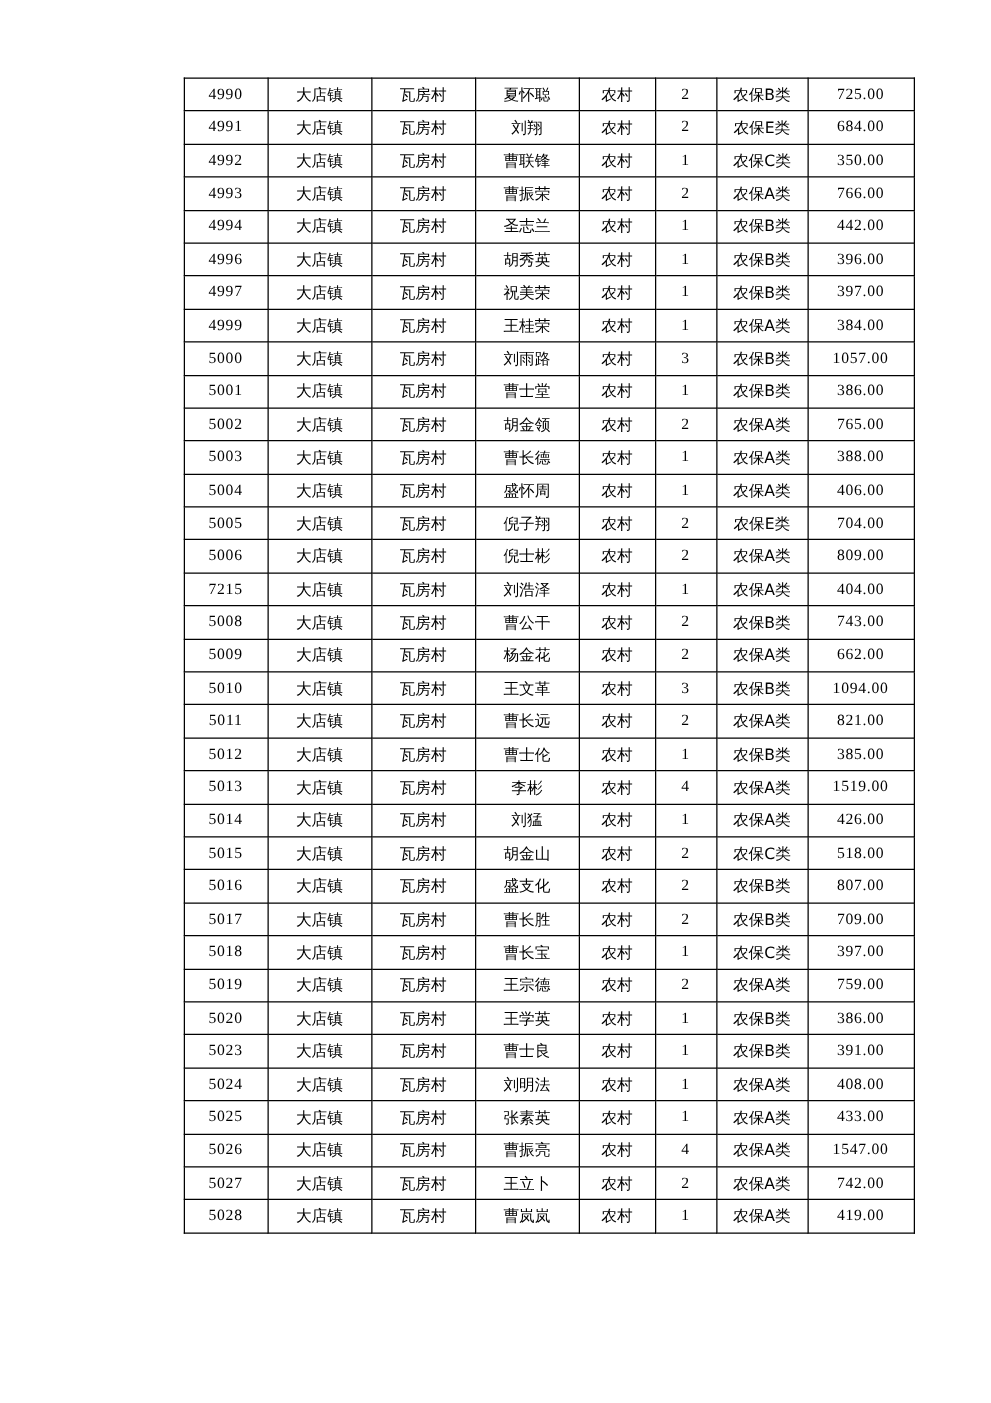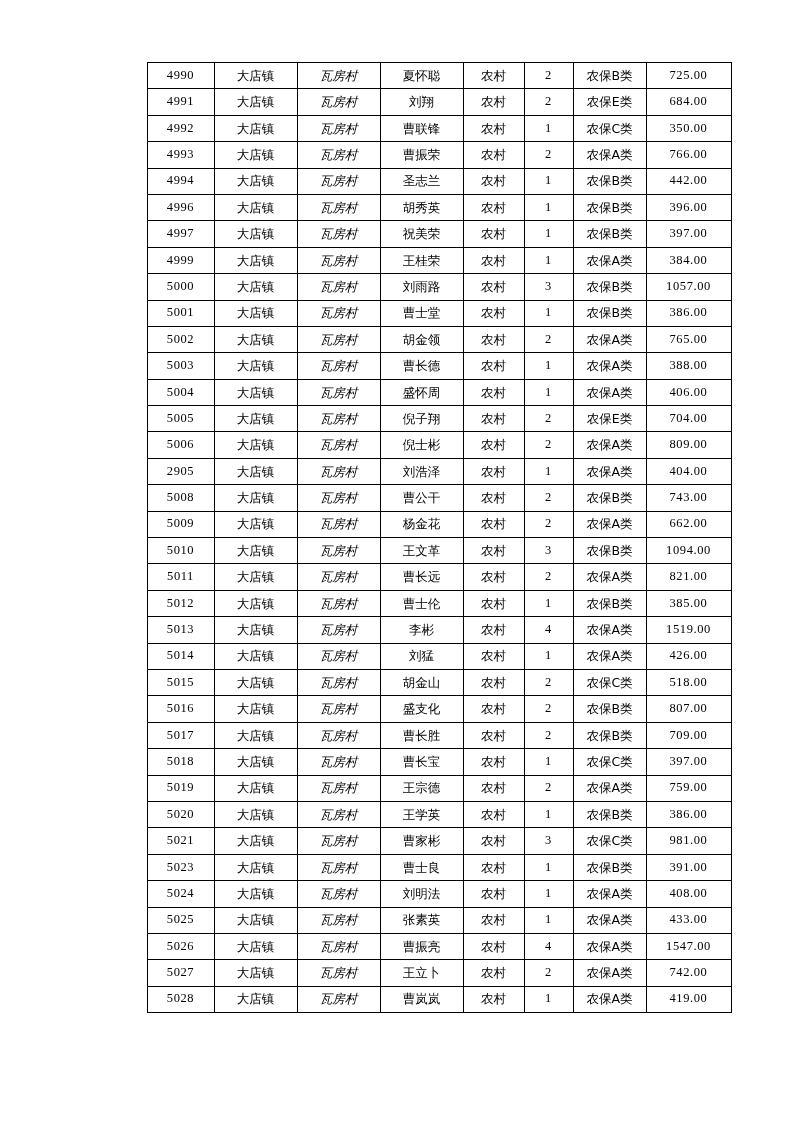--- a/index.html
+++ b/index.html
@@ -35,21 +35,21 @@
     padding: 0 2px;
     text-align: center;
     vertical-align: middle;
     font-size: 12.5px;
     line-height: 1.1;
     white-space: nowrap;
     overflow: hidden;
   }
   td.c-seq    { width: 62px; }
   td.c-town   { width: 78px; }
-  td.c-village{ width: 78px; font-style: italic; }
+  td.c-village{ width: 78px; }
   td.c-name   { width: 78px; }
   td.c-type   { width: 56px; }
   td.c-count  { width: 44px; }
   td.c-cat    { width: 68px; }
   td.c-amount { width: 80px; }
   .num {
     font-family: "Liberation Serif", "DejaVu Serif", serif;
     letter-spacing: 0.6px;
   }
   .cn {
@@ -208,21 +208,21 @@
             <td class="c-seq num">5006</td>
             <td class="c-town cn">大店镇</td>
             <td class="c-village cn">瓦房村</td>
             <td class="c-name cn">倪士彬</td>
             <td class="c-type cn">农村</td>
             <td class="c-count num">2</td>
             <td class="c-cat cn">农保A类</td>
             <td class="c-amount num">809.00</td>
           </tr>
           <tr>
-            <td class="c-seq num">2905</td>
+            <td class="c-seq num">7215</td>
             <td class="c-town cn">大店镇</td>
             <td class="c-village cn">瓦房村</td>
             <td class="c-name cn">刘浩泽</td>
             <td class="c-type cn">农村</td>
             <td class="c-count num">1</td>
             <td class="c-cat cn">农保A类</td>
             <td class="c-amount num">404.00</td>
           </tr>
           <tr>
             <td class="c-seq num">5008</td>
@@ -346,30 +346,20 @@
           </tr>
           <tr>
             <td class="c-seq num">5020</td>
             <td class="c-town cn">大店镇</td>
             <td class="c-village cn">瓦房村</td>
             <td class="c-name cn">王学英</td>
             <td class="c-type cn">农村</td>
             <td class="c-count num">1</td>
             <td class="c-cat cn">农保B类</td>
             <td class="c-amount num">386.00</td>
-          </tr>
-          <tr>
-            <td class="c-seq num">5021</td>
-            <td class="c-town cn">大店镇</td>
-            <td class="c-village cn">瓦房村</td>
-            <td class="c-name cn">曹家彬</td>
-            <td class="c-type cn">农村</td>
-            <td class="c-count num">3</td>
-            <td class="c-cat cn">农保C类</td>
-            <td class="c-amount num">981.00</td>
           </tr>
           <tr>
             <td class="c-seq num">5023</td>
             <td class="c-town cn">大店镇</td>
             <td class="c-village cn">瓦房村</td>
             <td class="c-name cn">曹士良</td>
             <td class="c-type cn">农村</td>
             <td class="c-count num">1</td>
             <td class="c-cat cn">农保B类</td>
             <td class="c-amount num">391.00</td>

